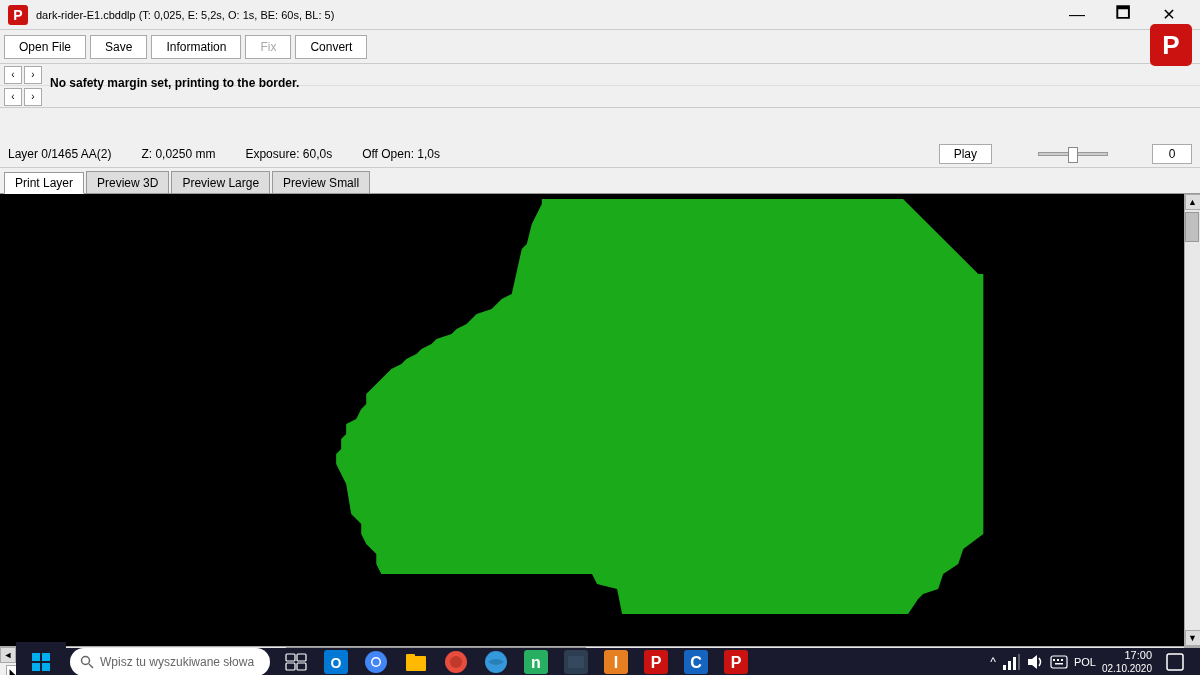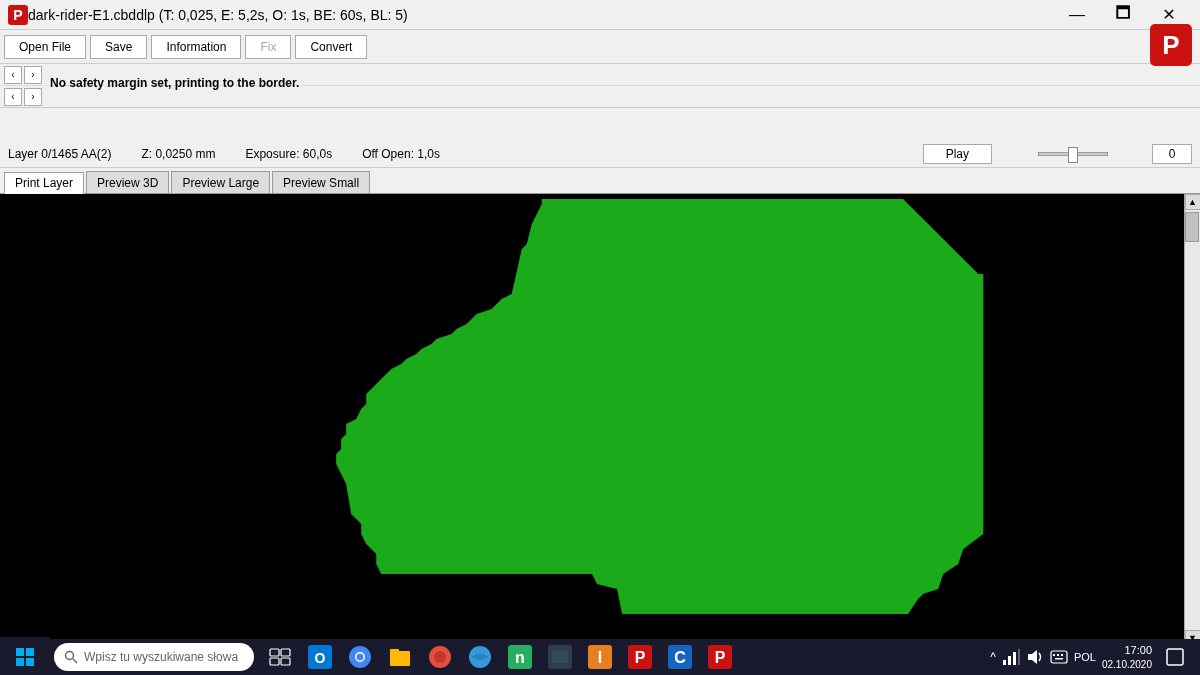--- a/index.html
+++ b/index.html
@@ -8,21 +8,21 @@
     
     #titlebar {
       background: #f0f0f0;
       height: 30px;
       display: flex;
       align-items: center;
       padding: 0 8px;
       border-bottom: 1px solid #ccc;
       user-select: none;
     }
-    #titlebar .title { flex: 1; font-size: 14px; color: #000; }
+    #titlebar .title { flex: 1; font-size: 11px; color: #000; padding-left: 8px; }
     #titlebar .win-btn { width: 46px; height: 30px; display: flex; align-items: center; justify-content: center; font-size: 16px; cursor: pointer; color: #000; }
 
     
     #toolbar {
       background: #f0f0f0;
       height: 34px;
       display: flex;
       align-items: center;
       padding: 0 4px;
       gap: 4px;
@@ -66,21 +66,21 @@
       padding: 0 8px;
       background: #f0f0f0;
       border-bottom: 1px solid #ccc;
       gap: 30px;
       margin-top: 32px;
     }
     .layer-info-item { font-size: 12px; color: #000; }
     .play-btn {
       border: 1px solid #aaa;
       background: #fff;
-      padding: 2px 22px;
+      padding: 2px 14px;
       font-size: 12px;
       cursor: pointer;
       margin-left: auto;
     }
     .slider-container { display: flex; align-items: center; margin-left: 10px; }
     .slider-track {
       width: 70px; height: 4px; background: #ccc; position: relative; margin: 0 6px;
       border: 1px solid #999;
     }
     .slider-thumb {
@@ -173,22 +173,22 @@
     #bottom-strip {
       height: 18px;
       background: #f0f0f0;
       border-top: 1px solid #ccc;
       display: flex; align-items: center; padding: 0 6px;
     }
     .corner-btn { width: 14px; height: 14px; border: 1px solid #aaa; background: #fff; display: flex; align-items: center; justify-content: center; font-size: 9px; }
 
     
     #taskbar {
-      position: absolute; bottom: 0; left: 0; right: 0;
-      height: 36px;
+      position: absolute; bottom: 0; left: 16px; right: 0;
+      height: 27px;
       background: #1a1a2e;
       display: flex; align-items: center;
       color: #fff;
       z-index: 100;
     }
     .taskbar-start {
       width: 50px; height: 40px; background: #1a1a2e;
       display: flex; align-items: center; justify-content: center;
       cursor: pointer;
     }

